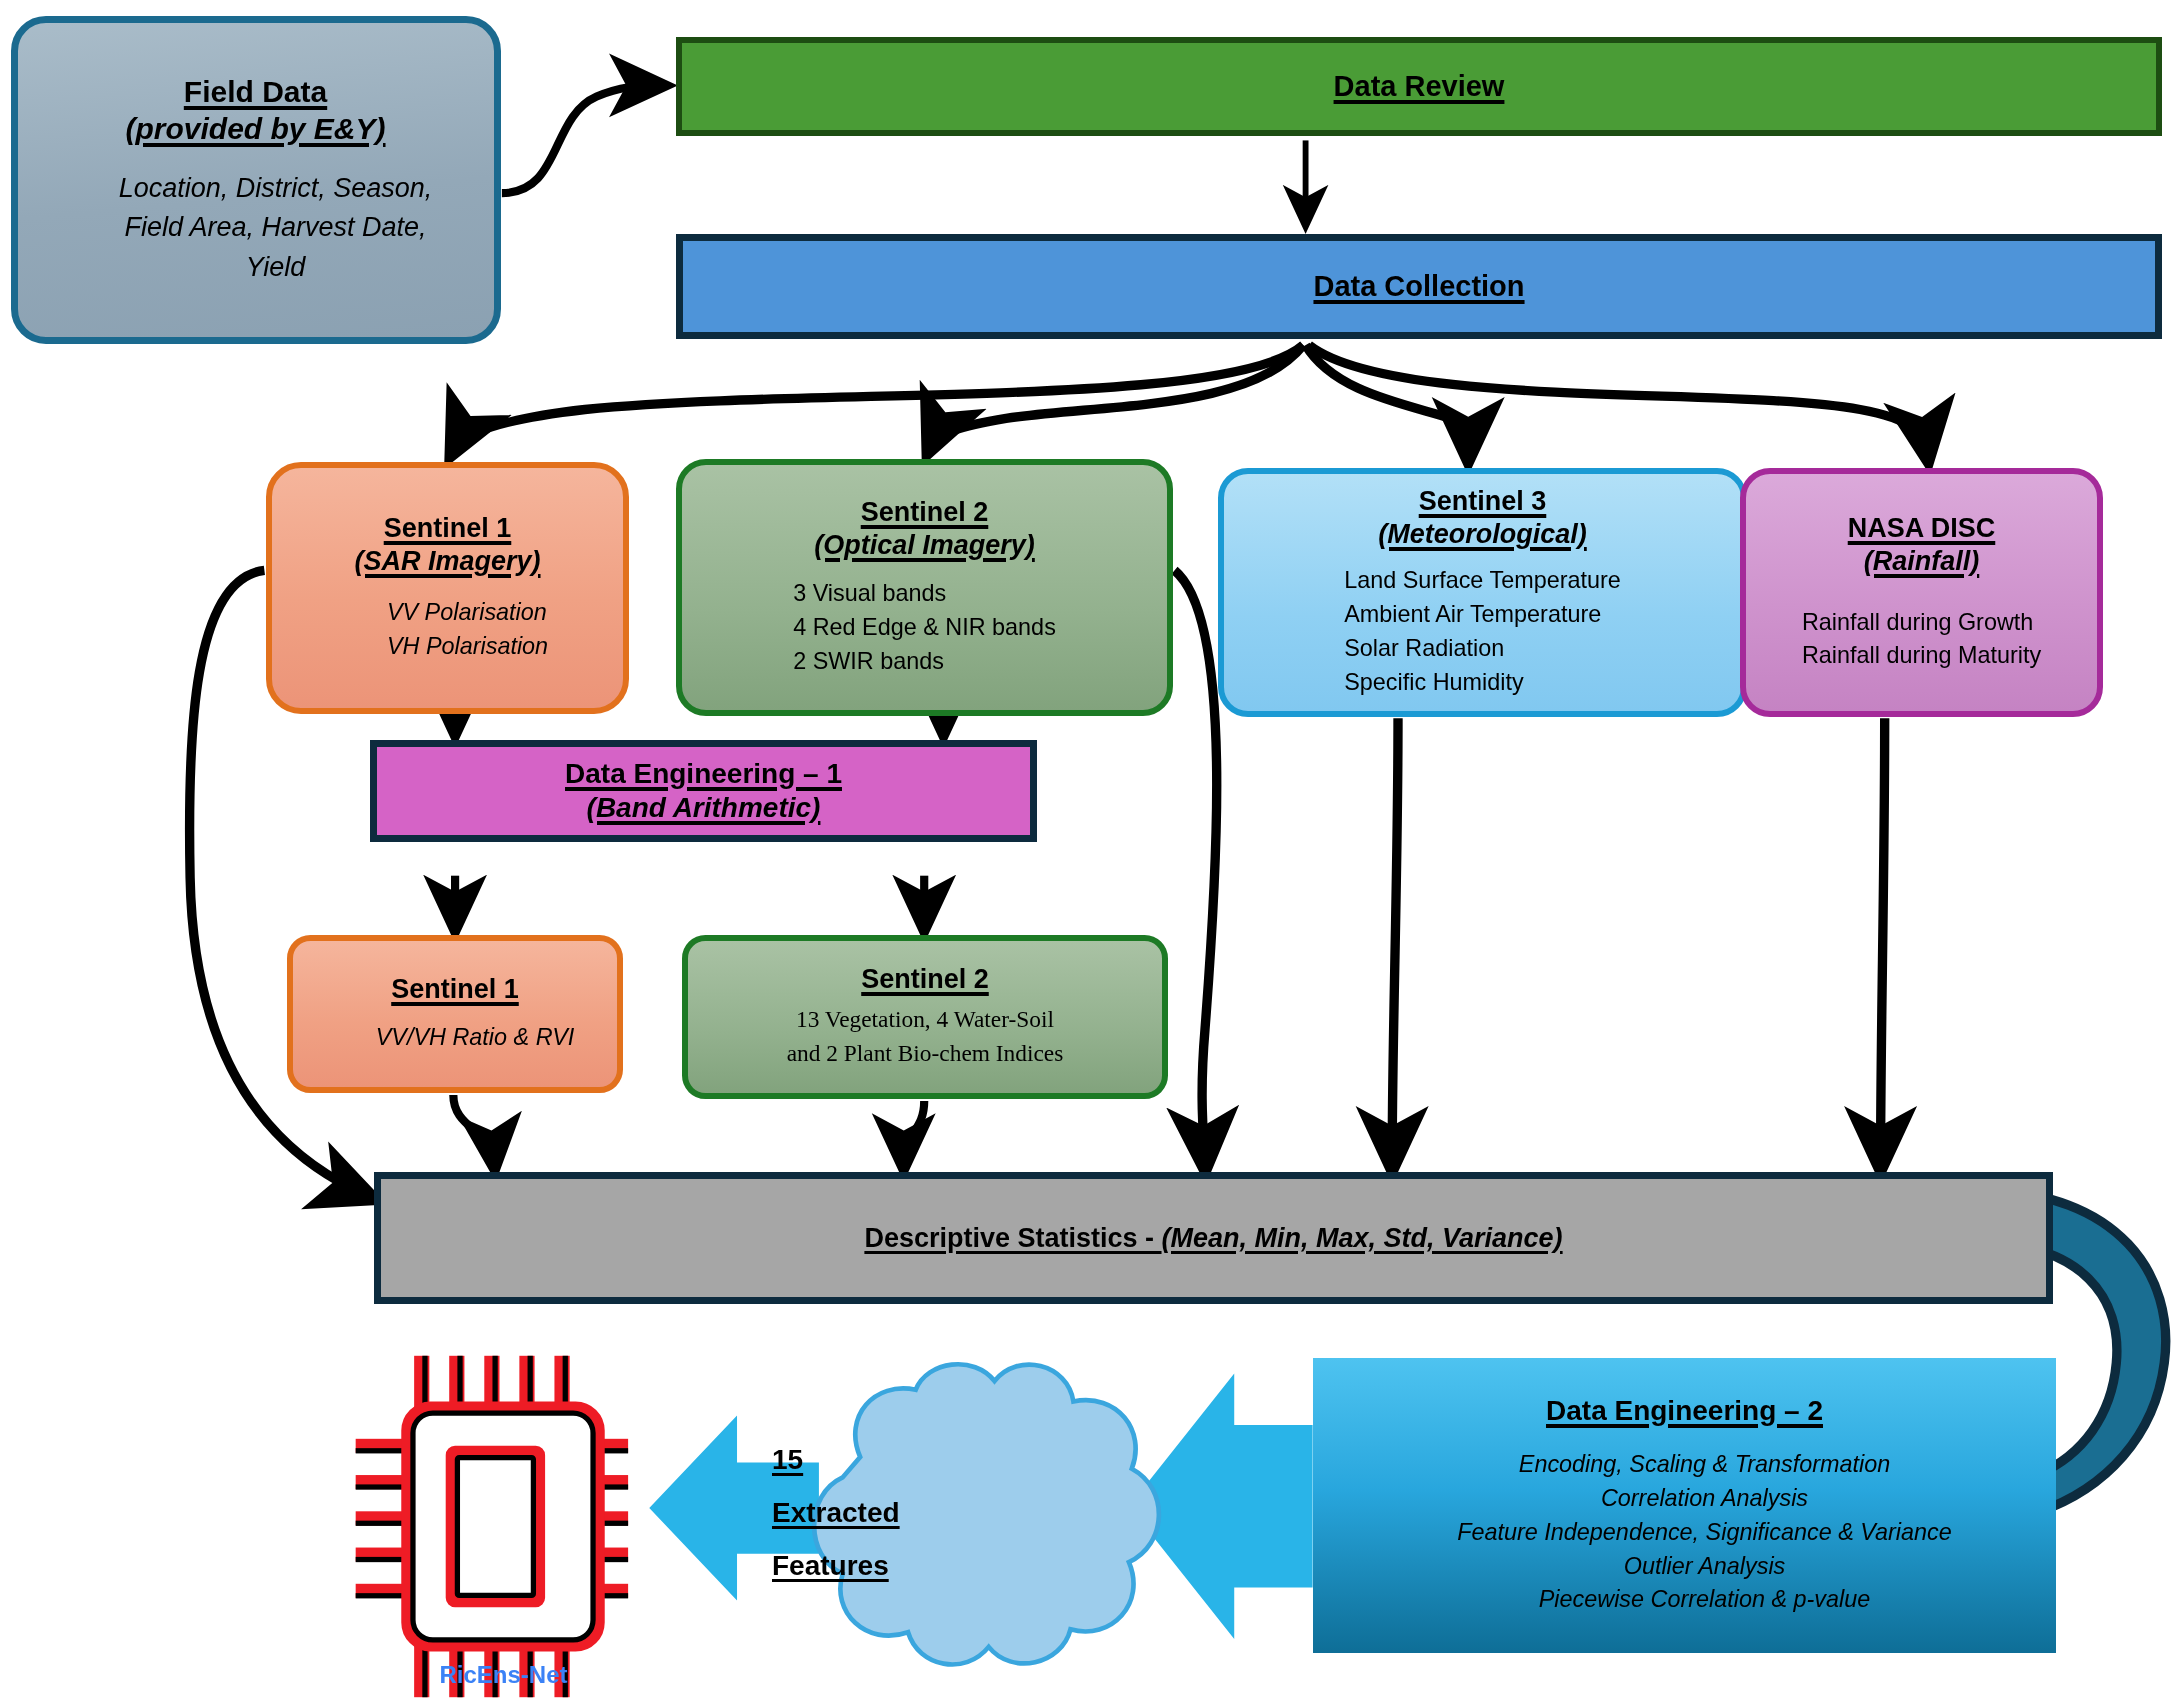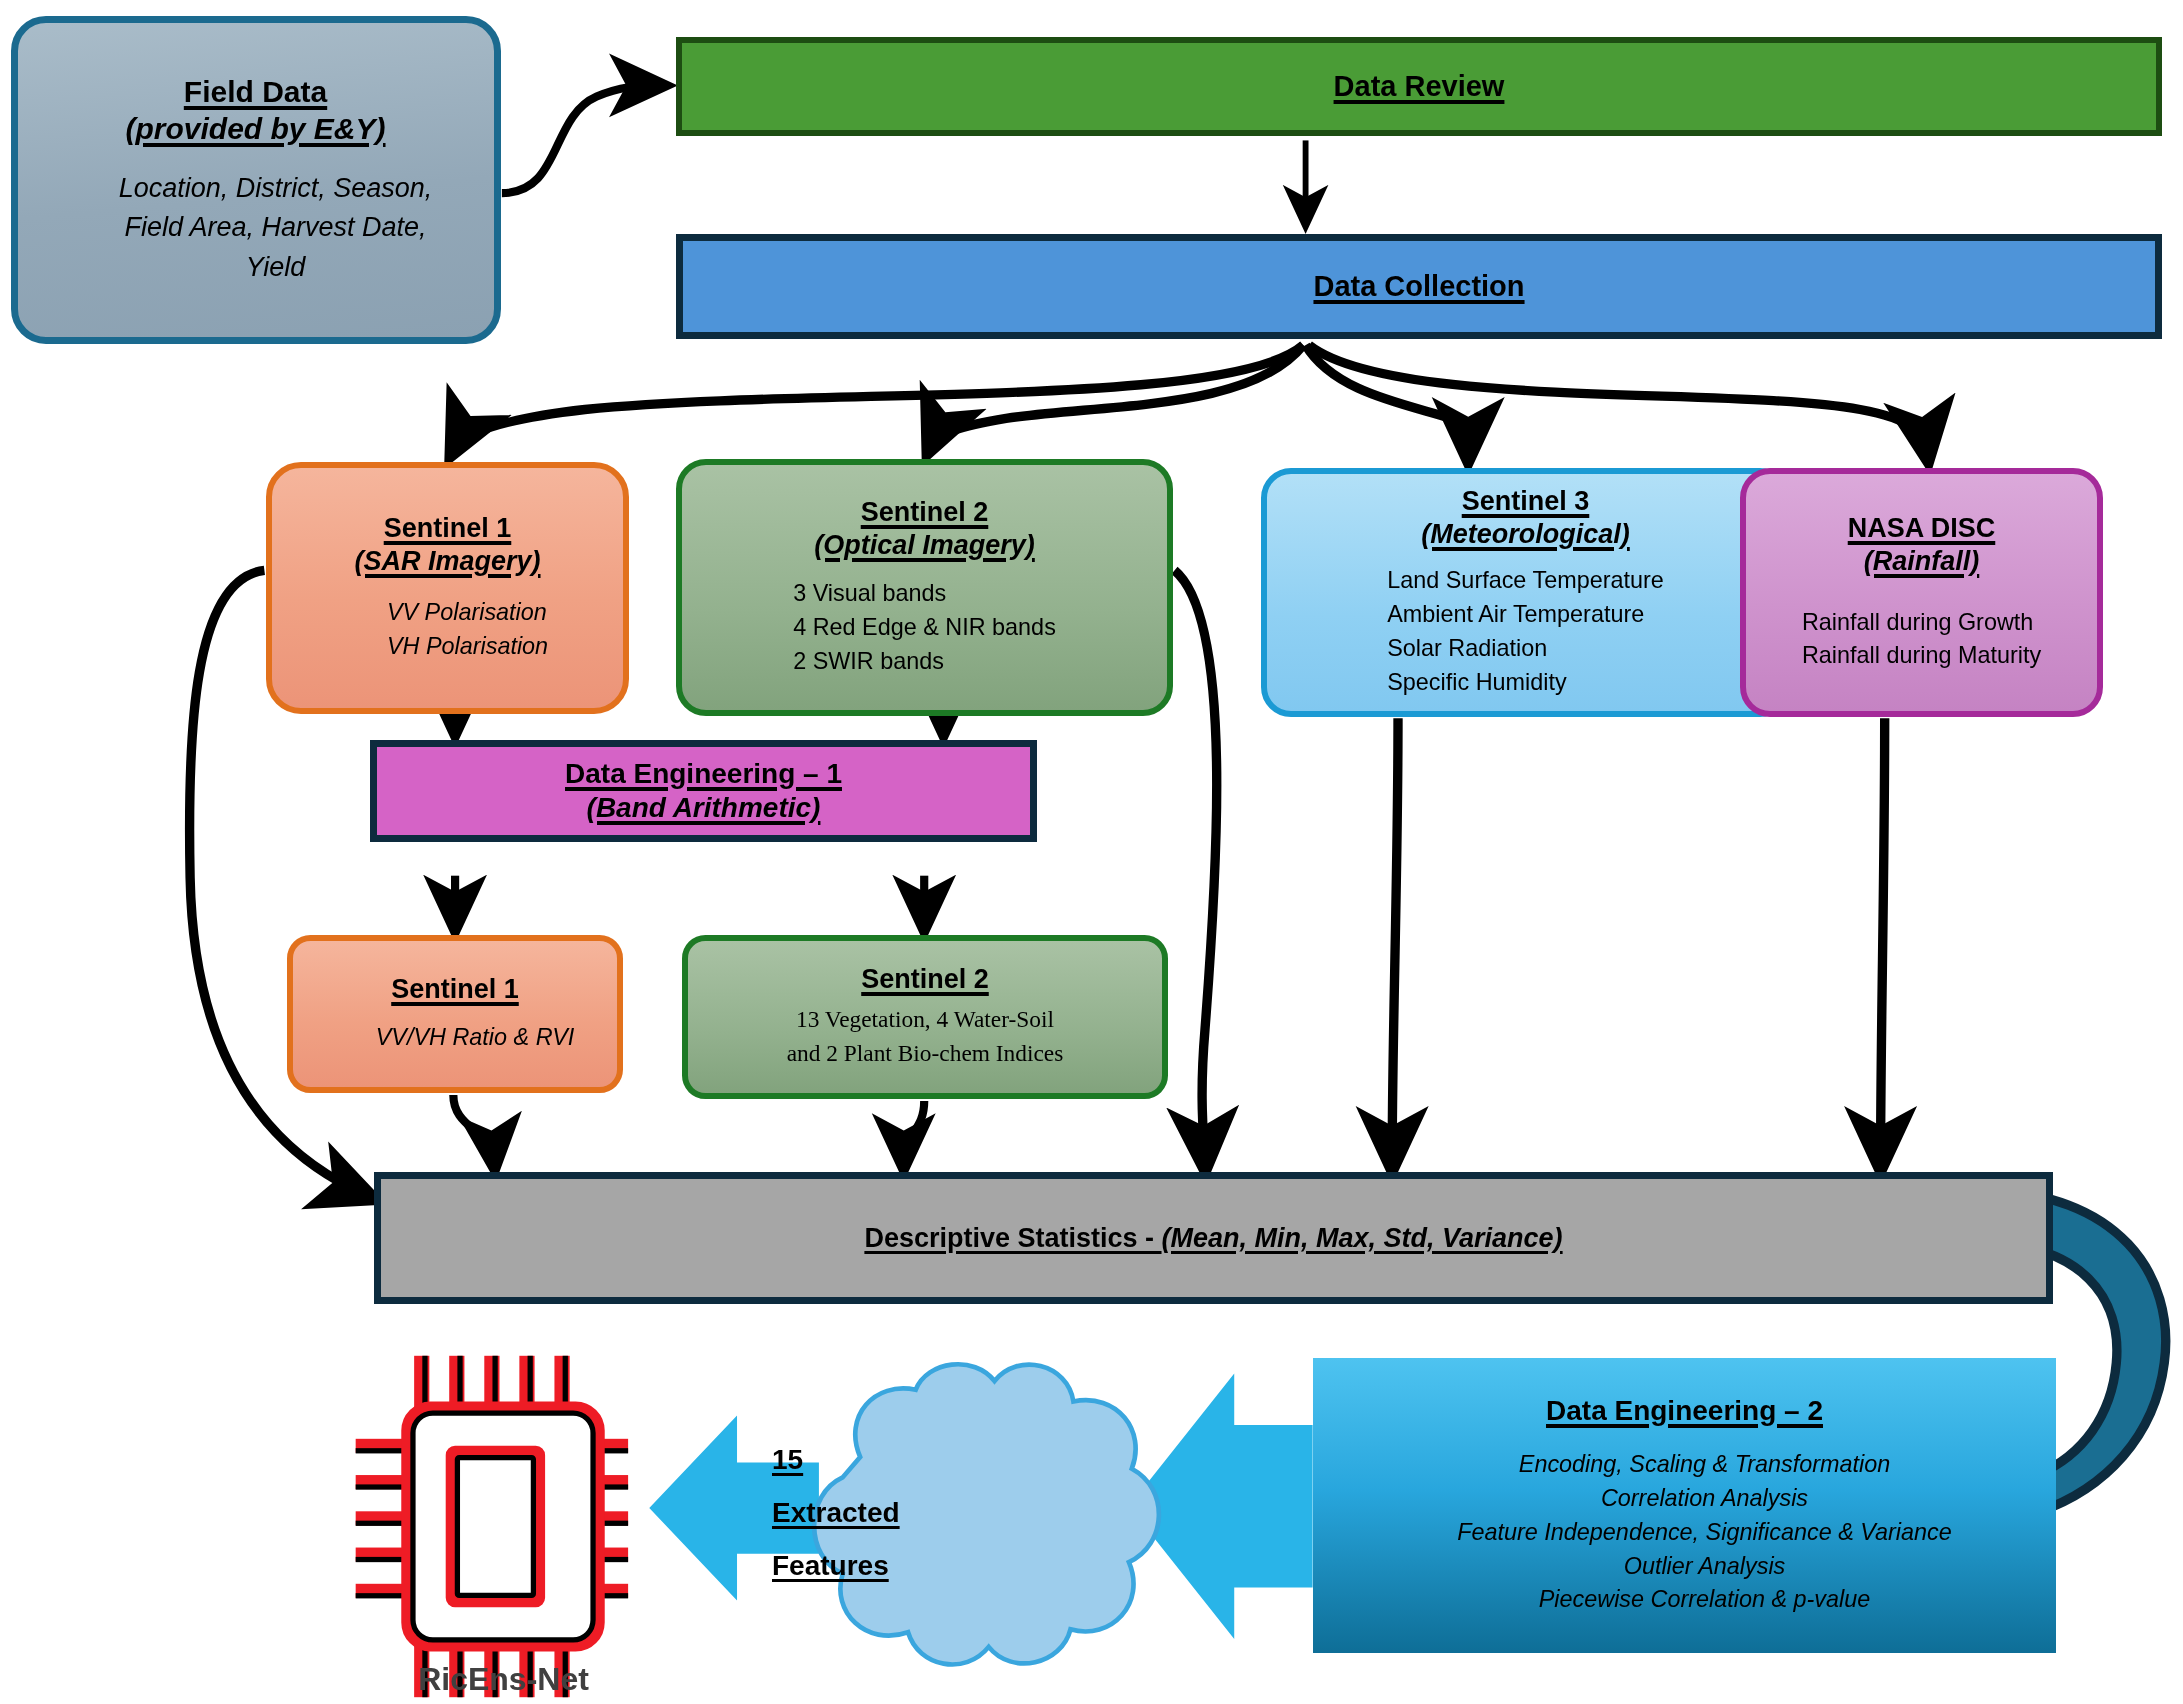--- a/index.html
+++ b/index.html
@@ -83,21 +83,21 @@
     left:676px; top:459px; width:497px; height:257px;
     border:6.4px solid #1d7a25;
     border-radius:30px;
     background:linear-gradient(180deg,#a9c2a4 0%,#93b18e 60%,#82a37d 100%);
   }
   #sentinel2-src .ttl{font-size:27px;}
   #sentinel2-src .sub{font-size:27px;}
   #sentinel2-src .body-pl{font-size:23.4px;margin-top:15px;}
 
   #sentinel3-src{
-    left:1261px; top:468px; width:529px; height:249px;
+    left:1218px; top:468px; width:529px; height:249px;
     border:6.4px solid #1b9ad4;
     border-radius:30px;
     background:linear-gradient(180deg,#b2e0f7 0%,#8fd0f3 60%,#81c8f0 100%);
   }
   #sentinel3-src .ttl{font-size:27px;}
   #sentinel3-src .sub{font-size:27px;}
   #sentinel3-src .body-pl{font-size:23.4px;margin-top:13px;}
 
   #nasa-disc{
     left:1740px; top:468px; width:363px; height:249px;
@@ -176,21 +176,21 @@
     text-underline-offset:3.5px;
     text-decoration-thickness:2.9px;
   }
 
   
   #chip-wrap{
     position:absolute;left:351px;top:1351px;width:304px;height:351px;
   }
   #chip-label{
     position:absolute;left:328px;top:1661px;width:351px;
-    text-align:center;font-size:32px;font-weight:bold;color:#404040;
+    text-align:center;font-size:24px;font-weight:bold;color:#3b82f6;
   }
 
   svg.edges{position:absolute;left:0;top:0;width:2183px;height:1704px;pointer-events:none;}
 </style>
 </head>
 <body>
 
 <div id="stage">
 
   <svg class="edges" viewBox="0 0 3732 2913">

